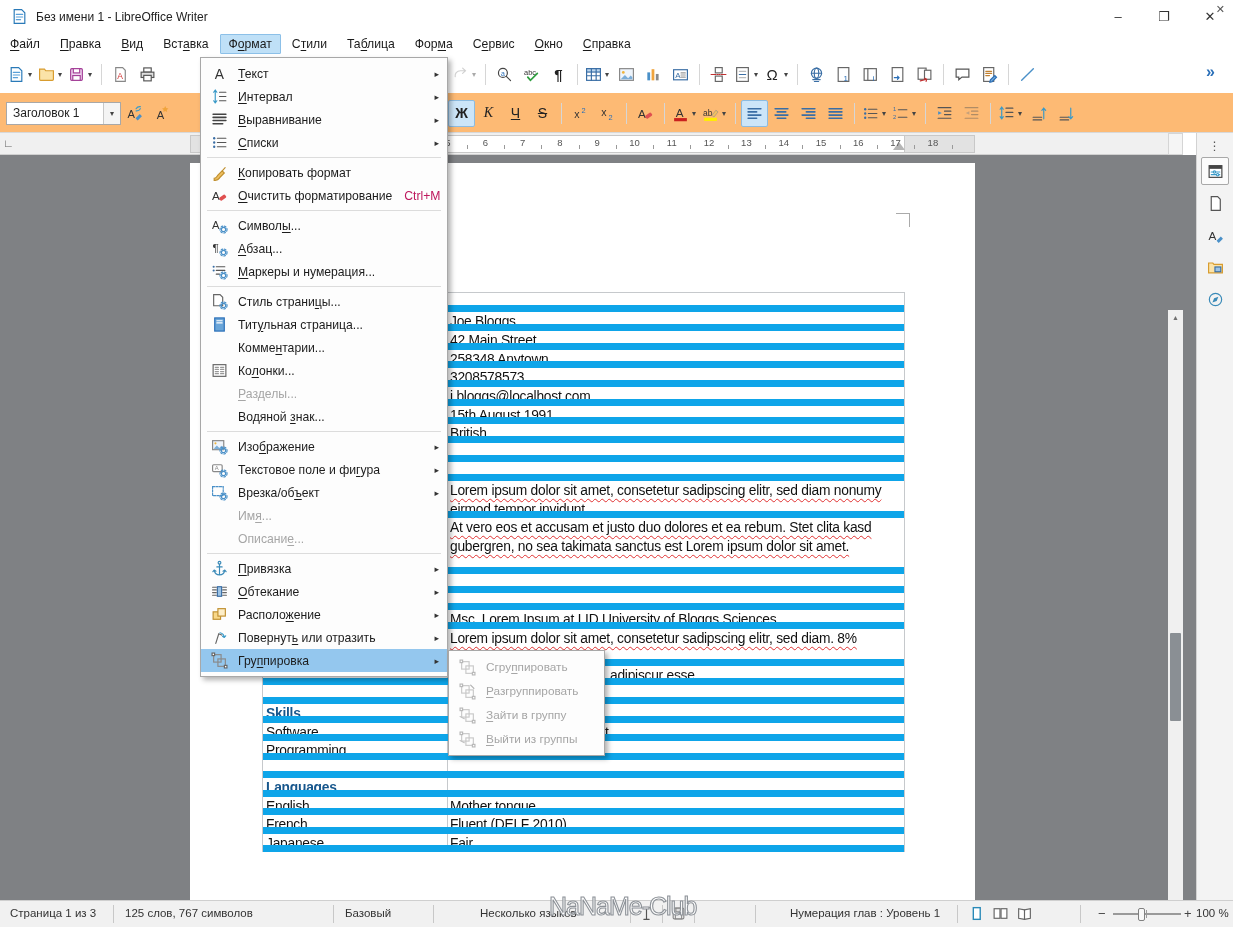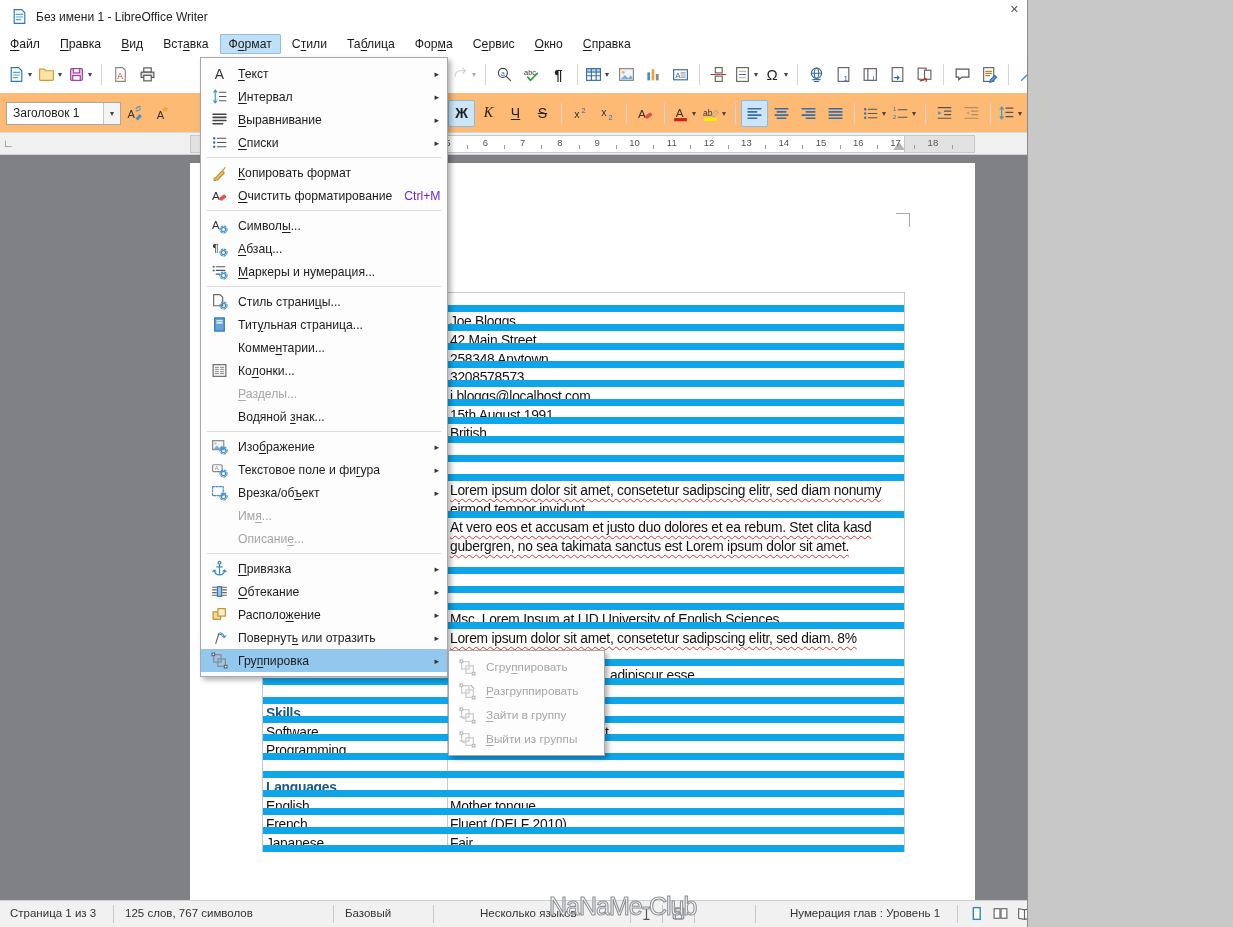--- a/index.html
+++ b/index.html
@@ -1,17 +1,17 @@
 <!DOCTYPE html>
 <html><head>
 <meta charset="utf-8">
 <style>
   html,body{margin:0;padding:0;background:#c8c8c8}
   *{box-sizing:border-box}
-  .window{position:relative;width:1027px;height:927px;background:#fff;
+  .window{position:relative;width:1233px;height:927px;background:#fff;
     font-family:"Liberation Sans",sans-serif;outline:1px solid #8a8a8a;overflow:hidden}
   
   .titlebar{position:absolute;left:0;top:0;width:1233px;height:33px;background:#fff;display:flex;align-items:center}
   .titleicon{margin-left:10px;width:18px;height:18px}
   .titletext{margin-left:8px;font-size:12px;color:#222}
   .winbtns{position:absolute;right:0;top:0;height:33px;display:flex}
   .winbtn{width:46px;height:33px;display:flex;align-items:center;justify-content:center;font-size:13px;color:#333}
   
   .menubar{position:absolute;left:0;top:33px;width:1233px;height:22px;background:#fff;display:flex;align-items:center;font-size:12.2px;color:#1a1a1a}
   .mb-item{padding:2px 8px;margin:0 1px;border:1px solid transparent;border-radius:1px}
@@ -70,21 +70,21 @@
   .zoomtrack{position:absolute;left:1113px;top:12px;width:68px;height:2px;background:#9a9a9a}
   .zoomnotch{position:absolute;left:1146px;top:9px;width:1px;height:8px;background:#9a9a9a}
   .zoomthumb{position:absolute;left:1138px;top:7px;width:7px;height:13px;background:#f8f8f8;border:1px solid #808080;border-radius:2px}
   .zsign{position:absolute;top:5px;font-size:13px;color:#444}
   
   .menupop{position:absolute;left:200px;top:57px;width:248px;background:#fdfdfd;border:1px solid #a8a8a8;box-shadow:3px 3px 5px rgba(0,0,0,.3);padding:4px 0;z-index:50}
   .submenu{position:absolute;left:448px;top:650px;width:157px;background:#fdfdfd;border:1px solid #a8a8a8;box-shadow:3px 3px 5px rgba(0,0,0,.3);padding:4px 0;z-index:60}
   .mi{height:23px;display:flex;align-items:center;padding:0 8px 0 6px;font-size:12.2px;color:#1c1c1c;white-space:nowrap}
   .mi .mic{width:24px;display:flex;justify-content:center;flex:none}
   .mlab{flex:1;padding-left:7px}
-  .msc{color:#6d28d9;padding-left:12px}
+  .msc{color:#be185d;padding-left:12px}
   .marr{color:#333;font-size:9px;padding-left:8px}
   .mi.dis{color:#a6a6a6}
   .mi.dis .ic{opacity:.45;filter:grayscale(1)}
   .mi.hl{background:#94c7ee}
   .msep{height:1px;background:#dcdcdc;margin:3px 6px}
   .submenu .mi{height:24px;font-size:11.8px}
   
   .watermark{position:absolute;left:549px;top:892px;z-index:70;font-weight:400;font-size:25px;letter-spacing:-1px;
     color:rgba(255,255,255,.92);-webkit-text-stroke:1.1px #8d9298;text-stroke:1.1px #8d9298;pointer-events:none}
 </style>
@@ -610,21 +610,21 @@
           <div class="trow" style="height:19px">
             <div class="c1"></div>
             <div class="c2"></div>
           </div>
           <div class="trow" style="height:17px">
             <div class="c1"></div>
             <div class="c2"></div>
           </div>
           <div class="trow" style="height:19px">
             <div class="c1"></div>
-            <div class="c2"><span class="cv sp">Msc. Lorem Ipsum at LID University of English Sciences</span></div>
+            <div class="c2"><span class="cv sp">Msc. Lorem Ipsum at LID University of Bloggs Sciences</span></div>
           </div>
           <div class="trow" style="height:37px">
             <div class="c1"></div>
             <div class="c2"><span class="cv sp">Lorem ipsum dolor sit amet, consetetur sadipscing elitr, sed diam. 8%</span></div>
           </div>
           <div class="trow" style="height:19px">
             <div class="c1"></div>
             <div class="c2" style="padding-left:162px"><span class="cv sp">adipiscur esse</span></div>
           </div>
           <div class="trow" style="height:19px">

